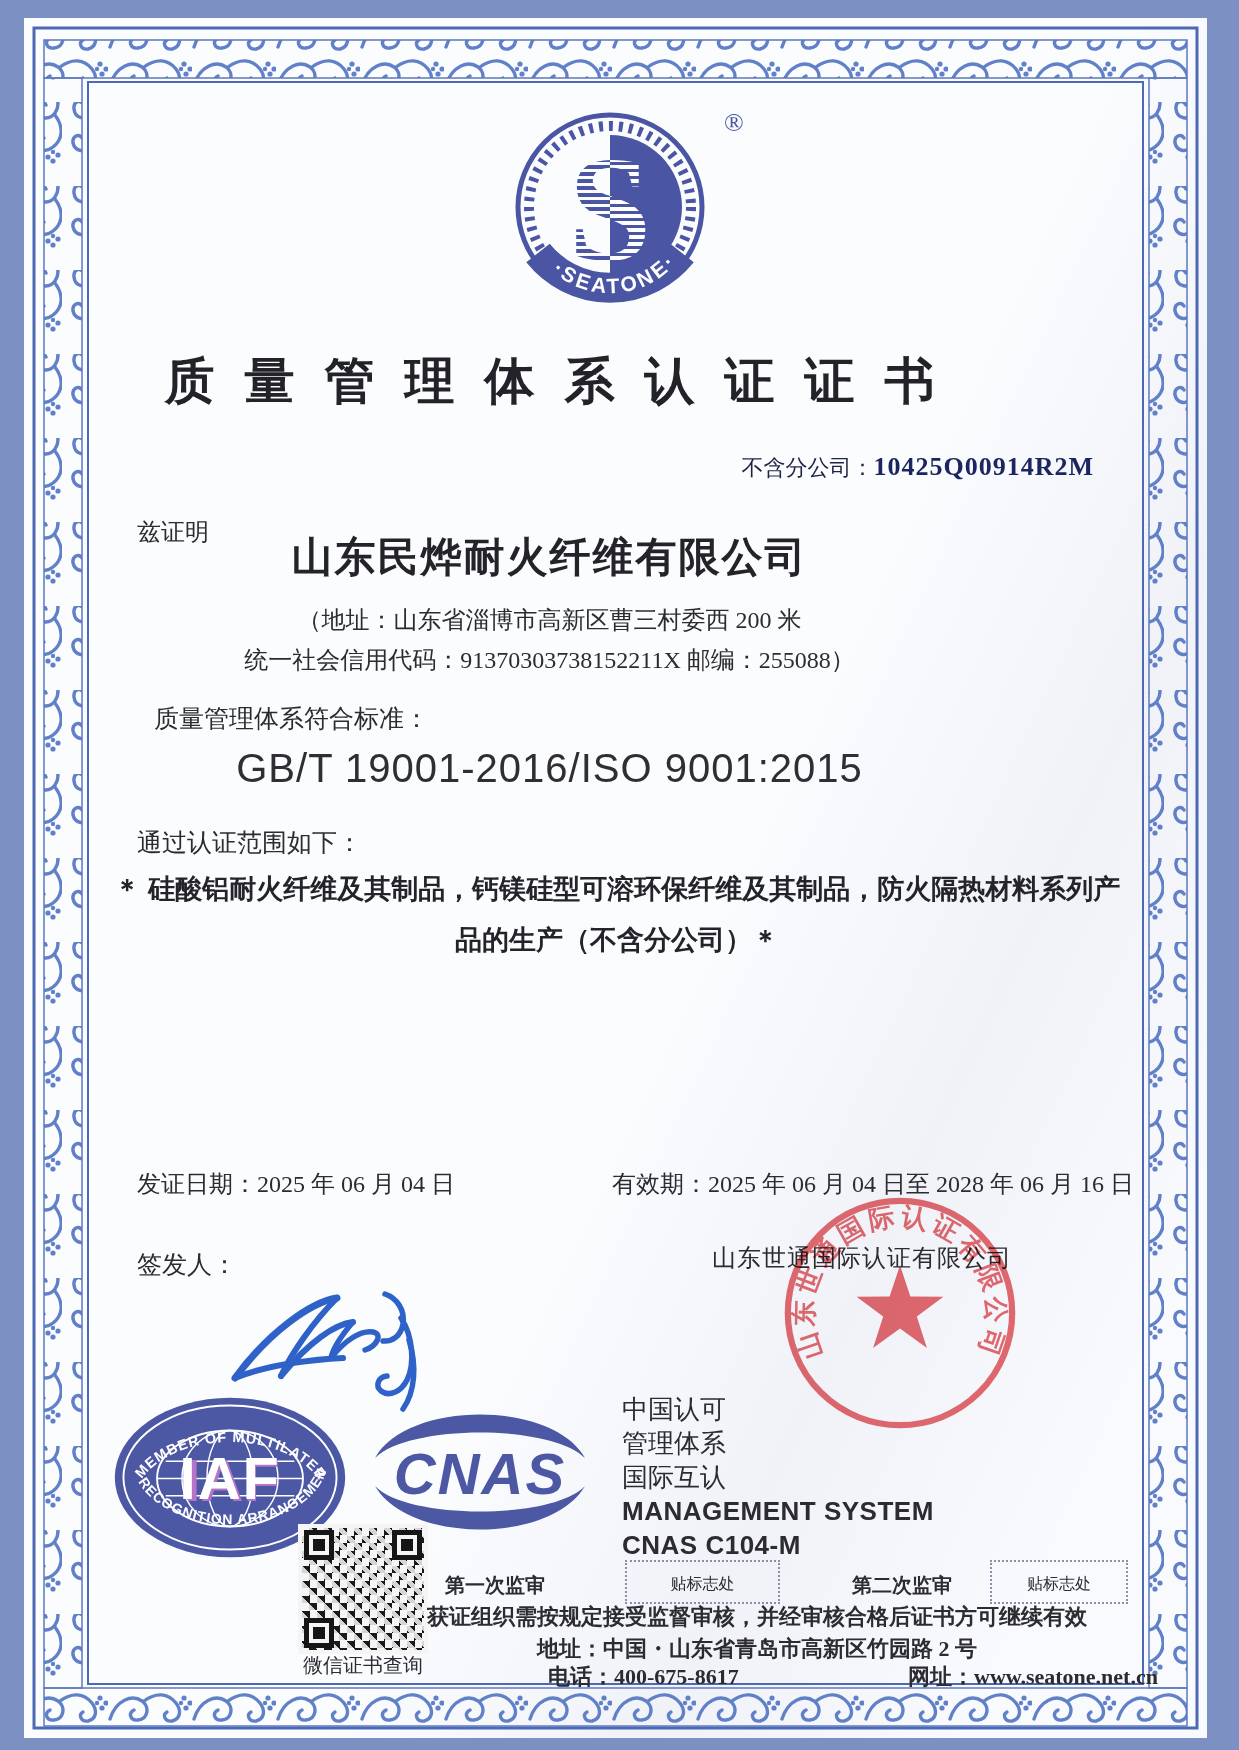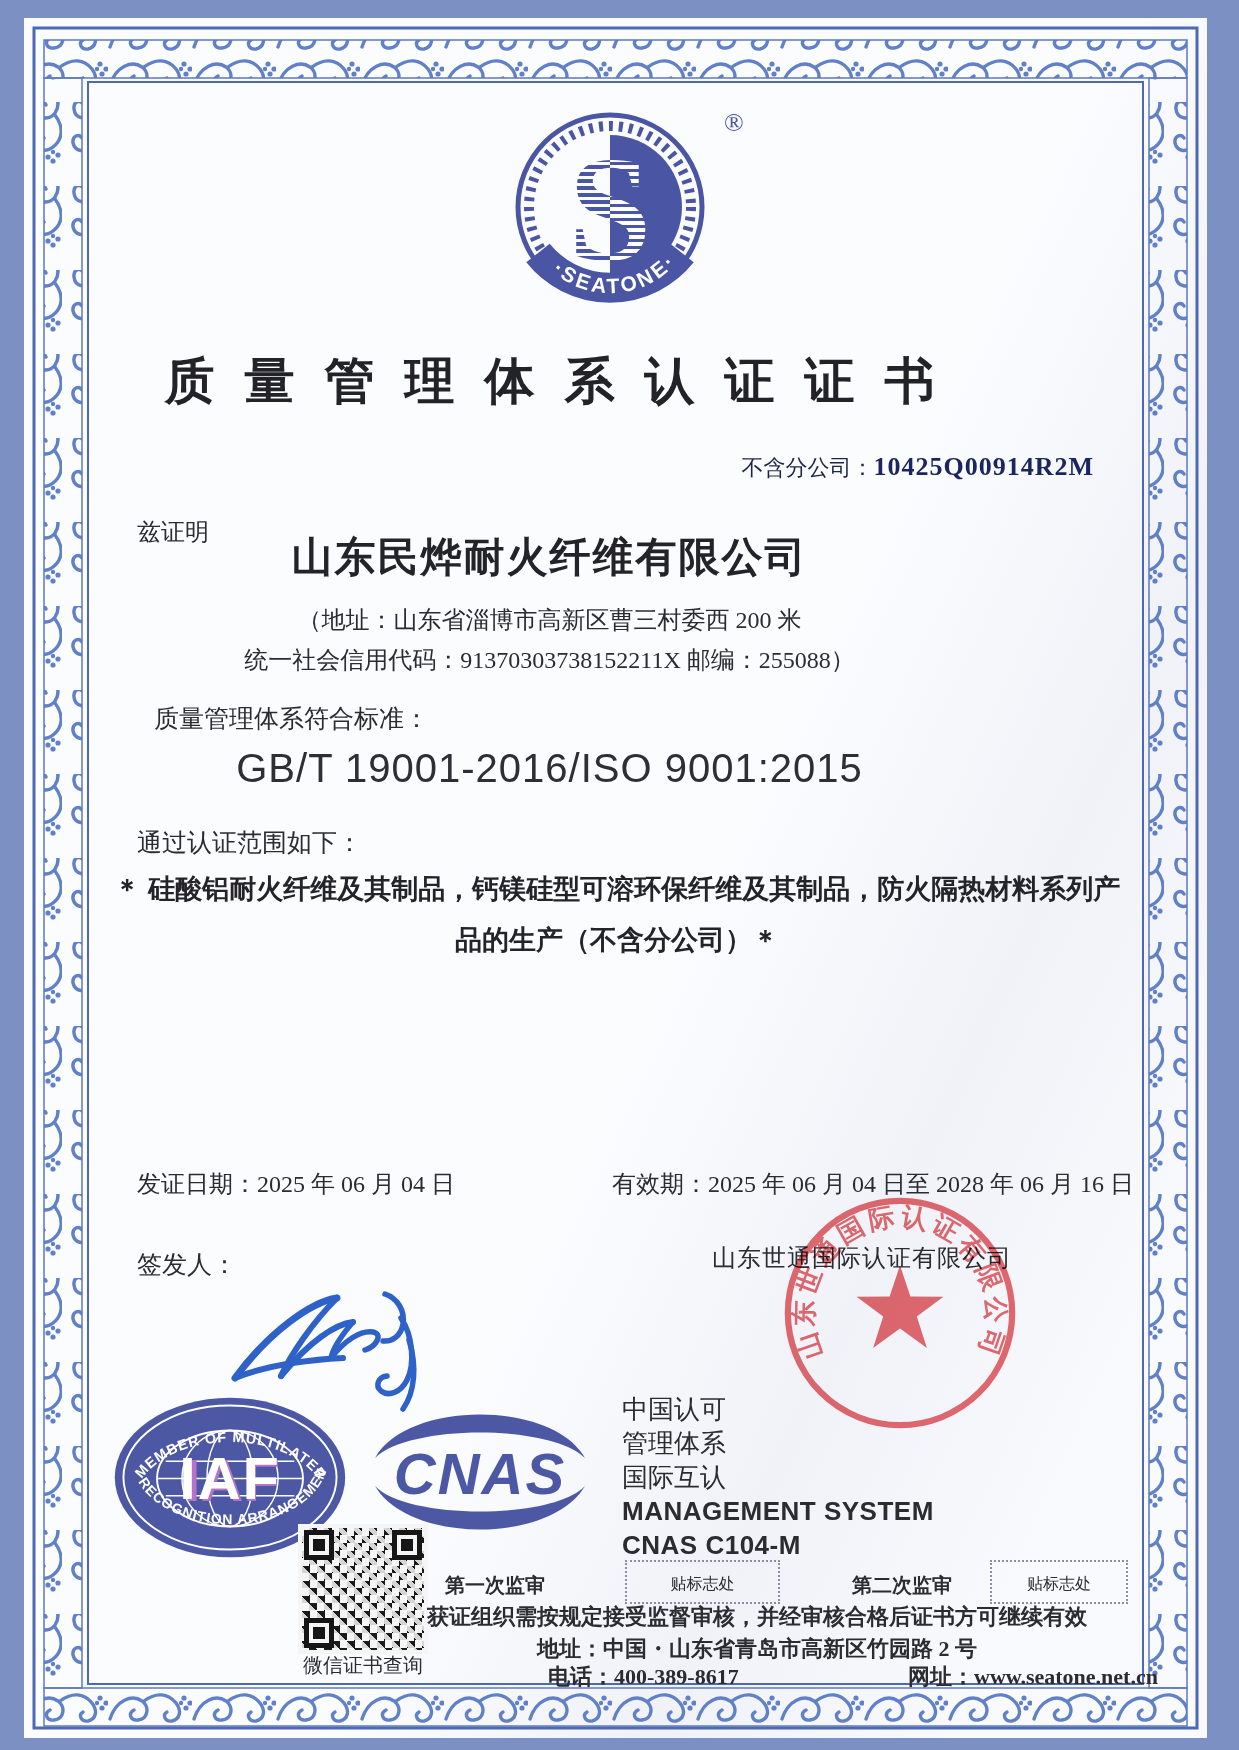--- a/index.html
+++ b/index.html
@@ -219,15 +219,15 @@
   </div>
   <div class="qr-caption">微信证书查询</div>
 
   <div class="audit1">第一次监审</div>
   <div class="sticker s1">贴标志处</div>
   <div class="audit2">第二次监审</div>
   <div class="sticker s2">贴标志处</div>
 
   <div class="note">获证组织需按规定接受监督审核，并经审核合格后证书方可继续有效</div>
   <div class="addr-f">地址：中国・山东省青岛市高新区竹园路 2 号</div>
-  <div class="phone">电话：400-389-8617</div>
+  <div class="phone">电话：400-675-8617</div>
   <div class="web">网址：www.seatone.net.cn</div>
 </div>
 
 </body></html>

